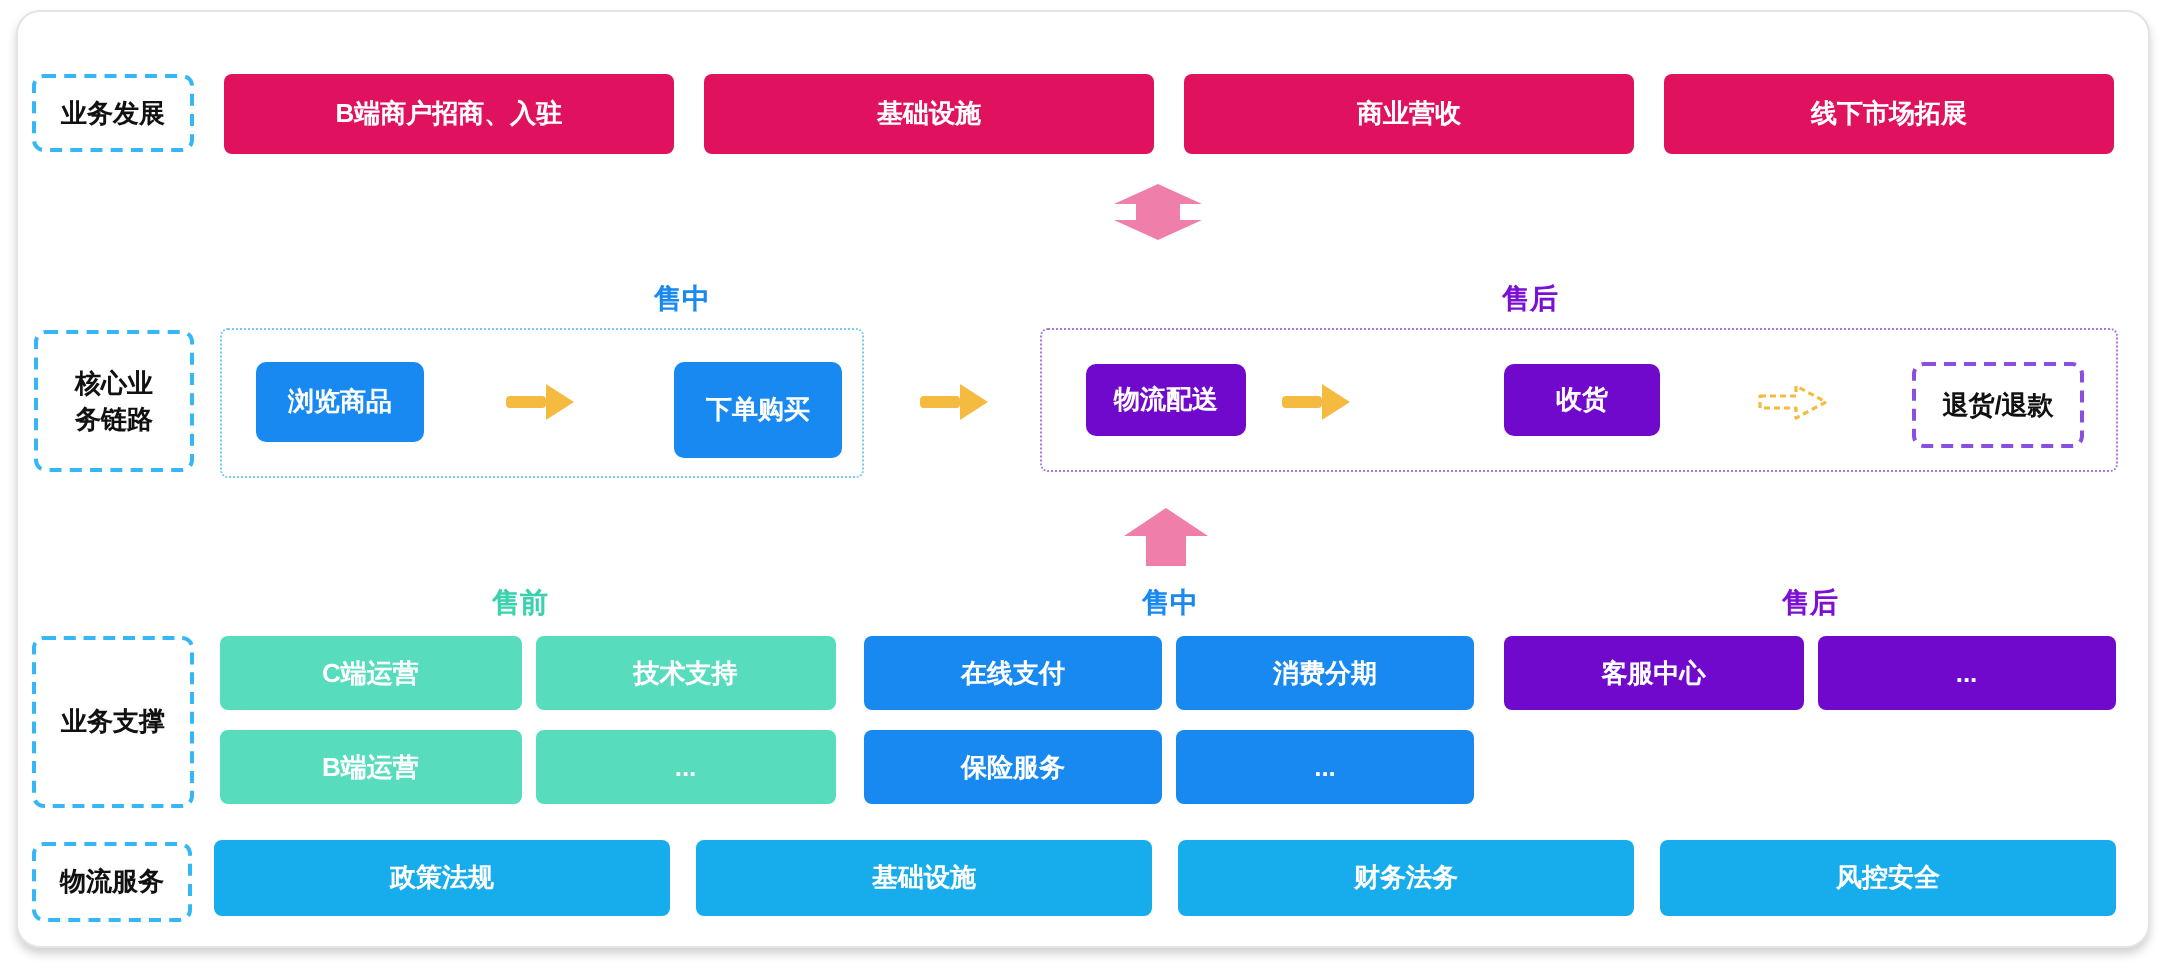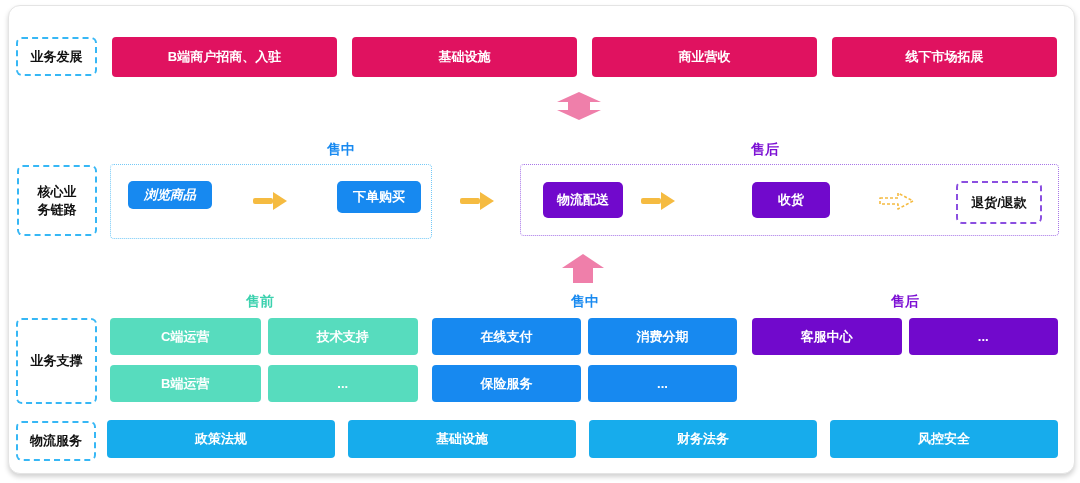--- a/index.html
+++ b/index.html
@@ -50,26 +50,26 @@
     <polygon points="24,0 46,10 2,10" fill="#ef7faa"></polygon>
     <rect x="13" y="10" width="22" height="8" fill="#ef7faa"></rect>
     <polygon points="24,28 46,18 2,18" fill="#ef7faa"></polygon>
   </svg>
 
   <div class="lbl" style="left:17px;top:165px;width:76px;height:67px;">核心业
 务链路</div>
 
   <div class="sec-label t-blue" style="left:276px;top:141px;">售中</div>
   <div class="frame" style="left:110px;top:164px;width:320px;height:73px;"></div>
-  <div class="box c-blue" style="left:128px;top:181px;width:84px;height:28px;border-radius:5px;font-style:italic;">浏览商品</div>
+  <div class="box c-blue" style="left:128px;top:181px;width:84px;height:40px;border-radius:5px;">浏览商品</div>
   <svg class="arrow" style="left:252px;top:191px;" width="36" height="20" viewBox="0 0 36 20">
     <rect x="1" y="7" width="20" height="6" rx="2" fill="#f5bb41"></rect>
     <polygon points="21,1 35,10 21,19" fill="#f5bb41"></polygon>
   </svg>
-  <div class="box c-blue" style="left:337px;top:181px;width:84px;height:32px;border-radius:5px;">下单购买</div>
+  <div class="box c-blue" style="left:337px;top:181px;width:84px;height:48px;border-radius:5px;">下单购买</div>
 
   <svg class="arrow" style="left:459px;top:191px;" width="36" height="20" viewBox="0 0 36 20">
     <rect x="1" y="7" width="20" height="6" rx="2" fill="#f5bb41"></rect>
     <polygon points="21,1 35,10 21,19" fill="#f5bb41"></polygon>
   </svg>
 
   <div class="sec-label t-purple" style="left:700px;top:141px;">售后</div>
   <div class="frame purple" style="left:520px;top:164px;width:537px;height:70px;"></div>
   <div class="box c-purple" style="left:543px;top:182px;width:80px;height:36px;border-radius:5px;">物流配送</div>
   <svg class="arrow" style="left:640px;top:191px;" width="36" height="20" viewBox="0 0 36 20">

